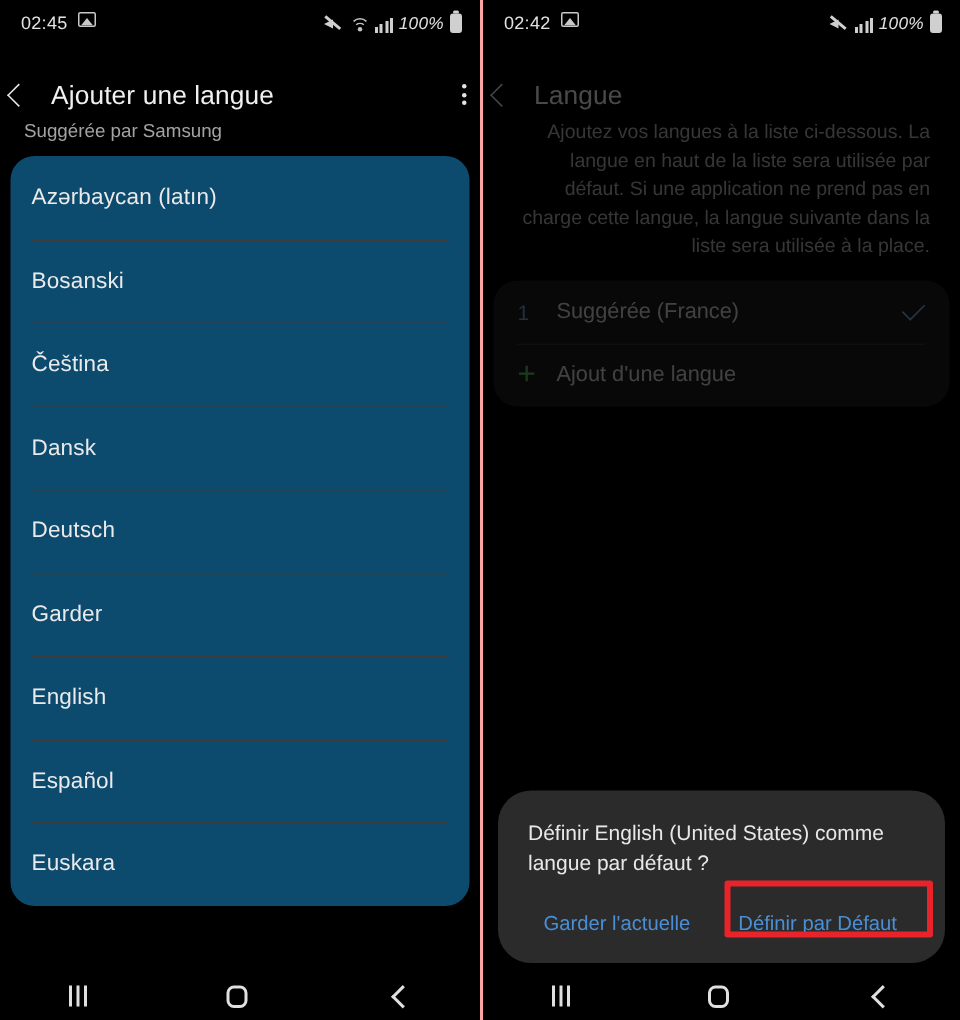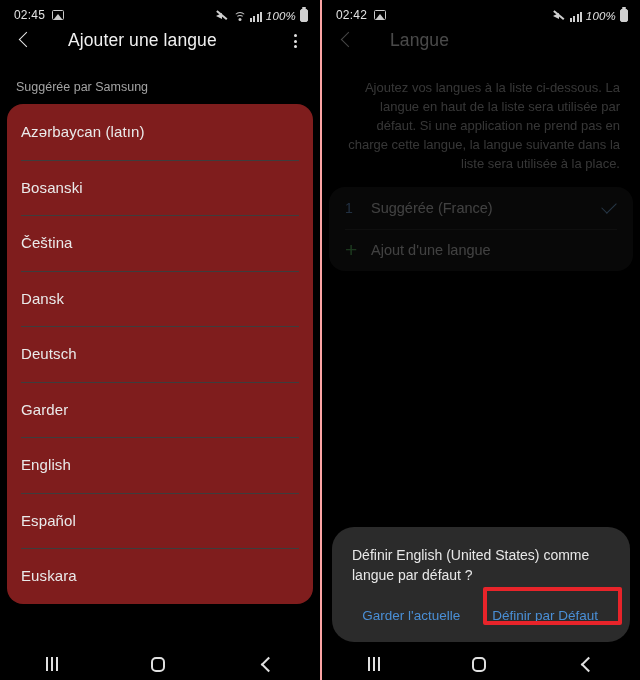--- a/index.html
+++ b/index.html
@@ -12,21 +12,21 @@
   .screen-pair { display: flex; width: 640px; height: 680px; }
   .phone { width: 320px; height: 680px; position: relative; background: #000; overflow: hidden; }
   .phone.right { border-left: 2px solid #fca5a5; }
 
   
   .statusbar {
     height: 30px; display: flex; align-items: center;
     padding: 0 12px 0 14px; font-size: 11.5px; color: #d8d8d8;
     letter-spacing: .2px;
   }
-  .sb-left { display: flex; align-items: center; gap: 7px; }
+  .sb-left { display: flex; align-items: flex-start; gap: 7px; }
   .sb-right { margin-left: auto; display: flex; align-items: flex-end; gap: 4px; font-style: italic; }
   .sb-time { font-size: 12px; color: #e2e2e2; }
   .ic { display: inline-block; }
   .ic-photo {
     width: 12px; height: 10px; border: 1.4px solid #c9c9c9; border-radius: 1.5px;
     position: relative; overflow: hidden;
   }
   .ic-photo::after {
     content: ""; position: absolute; left: 1px; bottom: 0px;
     border-left: 4px solid transparent; border-right: 4px solid transparent;
@@ -64,21 +64,21 @@
   .ic-battery {
     width: 8px; height: 13px; border: 1.3px solid #d0d0d0; border-radius: 2px;
     position: relative; background: #d0d0d0;
   }
   .ic-battery::before {
     content: ""; position: absolute; top: -3px; left: 50%; transform: translateX(-50%);
     width: 4px; height: 2px; background: #d0d0d0; border-radius: 1px;
   }
 
   
-  .appbar { height: 44px; display: flex; align-items: flex-start; padding: 0 14px; gap: 20px; }
+  .appbar { height: 44px; display: flex; align-items: flex-end; padding: 0 0; }
   .back-chevron {
     width: 20px; height: 20px; position: relative; flex: 0 0 auto; cursor: pointer;
   }
   .back-chevron::before {
     content: ""; position: absolute; left: 7px; top: 4px;
     width: 10px; height: 10px;
     border-left: 1.8px solid #e8e8e8; border-bottom: 1.8px solid #e8e8e8;
     transform: rotate(45deg);
   }
   .appbar-title {
@@ -87,21 +87,21 @@
   }
   .kebab { margin-left: auto; width: 22px; height: 22px; display: flex;
            flex-direction: column; align-items: center; justify-content: center; gap: 2.5px; cursor: pointer; }
   .kebab i { width: 3px; height: 3px; border-radius: 50%; background: #e3e3e3; display: block; }
 
   
   .section-label {
     font-size: 12.5px; color: #a3a3a3; padding: 6px 16px 10px 16px;
   }
   .card {
-    margin: 0 7px; background: #7f1d1d; border-radius: 16px; overflow: hidden;
+    margin: 0 7px; background: #0c4a6e; border-radius: 16px; overflow: hidden;
   }
   .lang-row {
     height: 55.5px; display: flex; align-items: center; padding: 0 14px;
     position: relative; cursor: pointer;
   }
   .lang-row .label { font-size: 15px; color: #eaeaea; letter-spacing: .1px; }
   .lang-row + .lang-row::before {
     content: ""; position: absolute; top: 0; left: 14px; right: 14px;
     height: 1px; background: #3d3d3d;
   }

